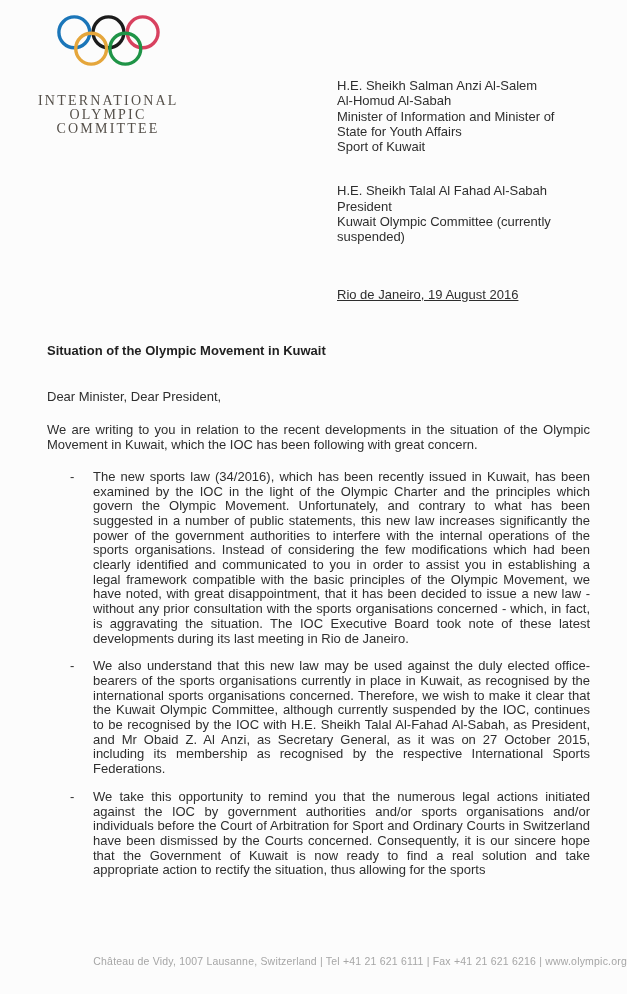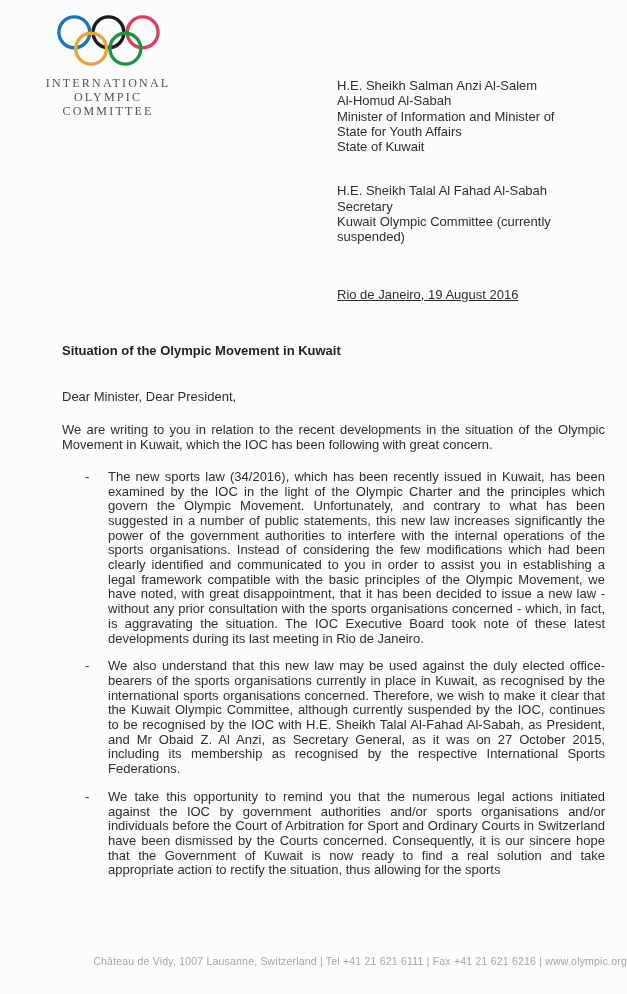--- a/index.html
+++ b/index.html
@@ -18,44 +18,44 @@
   
   .letterhead {
     position: absolute;
     left: 38px;
     top: 14px;
     width: 140px;
     text-align: center;
   }
   .rings-svg { display: block; margin: 0 auto; }
   .org-name {
-    margin-top: 8px;
+    margin-top: 26px;
     font-family: "Liberation Serif", serif;
-    font-size: 12px;
+    font-size: 14px;
     letter-spacing: 2.2px;
     line-height: 14px;
     color: #55504a;
   }
 
   
   .addr-col {
     position: absolute;
     left: 337px;
     top: 78px;
     width: 262px;
     font-size: 13px;
     line-height: 15.3px;
   }
   .recipient-2 { margin-top: 29px; }
   .dateline { margin-top: 42px; text-decoration: underline; }
 
   
   .body-main {
     position: absolute;
-    left: 62px;
+    left: 47px;
     top: 344px;
     width: 543px;
     font-size: 13px;
     line-height: 14.7px;
   }
   .subject { font-size: 13px; font-weight: bold; color: #1f1f1f; }
   .salutation { margin-top: 31px; }
   .para { margin-top: 19px; text-align: justify; }
   .bullets { list-style: none; margin-top: 17px; }
   .bullets li {
@@ -101,25 +101,25 @@
       <div>COMMITTEE</div>
     </div>
   </div>
 
   <div class="addr-col">
     <div class="recipient">
       <div>H.E. Sheikh Salman Anzi Al-Salem</div>
       <div>Al-Homud Al-Sabah</div>
       <div>Minister of Information and Minister of</div>
       <div>State for Youth Affairs</div>
-      <div>State of Kuwait</div>
+      <div>Sport of Kuwait</div>
     </div>
     <div class="recipient recipient-2">
       <div>H.E. Sheikh Talal Al Fahad Al-Sabah</div>
-      <div>Secretary</div>
+      <div>President</div>
       <div>Kuwait Olympic Committee (currently</div>
       <div>suspended)</div>
     </div>
     <div class="dateline">Rio de Janeiro, 19 August 2016</div>
   </div>
 
   <div class="body-main">
     <div class="subject">Situation of the Olympic Movement in Kuwait</div>
     <p class="salutation">Dear Minister, Dear President,</p>
     <p class="para">We are writing to you in relation to the recent developments in the situation of the Olympic Movement in Kuwait, which the IOC has been following with great concern.</p>

